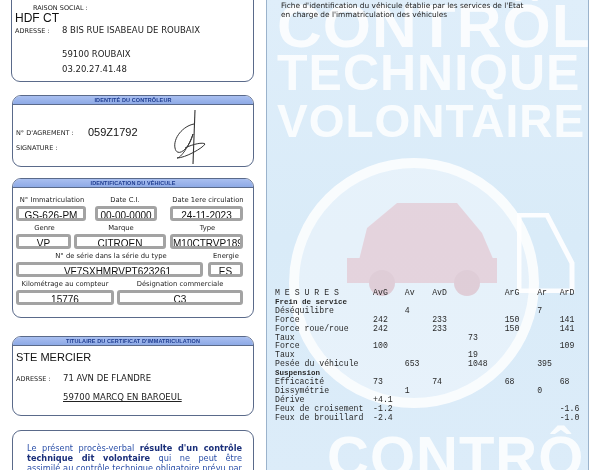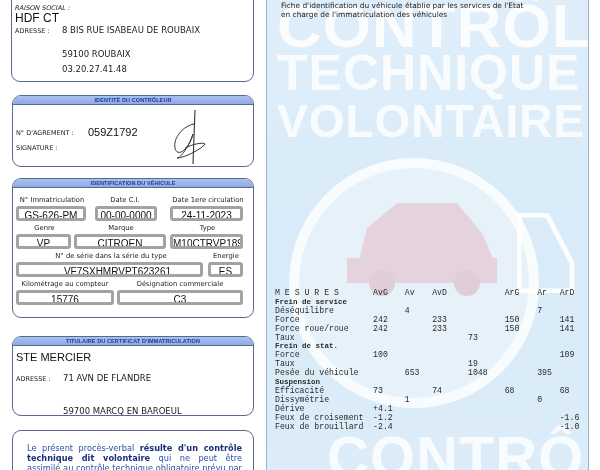--- a/index.html
+++ b/index.html
@@ -122,21 +122,21 @@
   #mesures table { border-collapse: collapse; }
   #mesures td { padding: 0; white-space: nowrap; height: 8.9px; vertical-align: top; }
   #mesures td.name { width: 100px; }
   #mesures td.c { width: 37px; }
   #mesures .sec { font-weight: bold; font-size: 7.5px; }
 </style>
 </head>
 <body>
 
 <div id="c1" class="card">
-  <div class="abs lbl" style="left:3px; top:15px;font-style:italic;">RAISON SOCIAL :</div>
+  <div class="abs lbl" style="left:21px; top:15px;">RAISON SOCIAL :</div>
   <div class="abs big" style="left:3px; top:22px; font-size:12px;">HDF CT</div>
   <div class="abs lbl" style="left:3px; top:38px;">ADRESSE :</div>
   <div class="abs val" style="left:50px; top:36px;">8 BIS RUE ISABEAU DE ROUBAIX</div>
   <div class="abs val" style="left:50px; top:60px;">59100 ROUBAIX</div>
   <div class="abs val" style="left:50px; top:75px;">03.20.27.41.48</div>
 </div>
 
 <div id="c2" class="card">
   <div class="card-head">IDENTITÉ DU CONTRÔLEUR</div>
   <div class="abs lbl" style="left:3px; top:33px;">N° D'AGREMENT :</div>
@@ -174,21 +174,21 @@
   <div class="field-box" style="left:3px; top:111px; width:98px;">15776</div>
   <div class="field-lbl" style="left:104px; top:101px; width:126px;">Désignation commerciale</div>
   <div class="field-box" style="left:104px; top:111px; width:126px;">C3</div>
 </div>
 
 <div id="c4" class="card">
   <div class="card-head">TITULAIRE DU CERTIFICAT D'IMMATRICULATION</div>
   <div class="abs big" style="left:3px; top:14px;">STE MERCIER</div>
   <div class="abs lbl" style="left:3px; top:38px;">ADRESSE :</div>
   <div class="abs val" style="left:50px; top:36px;">71 AVN DE FLANDRE</div>
-  <div class="abs val" style="left:50px; top:69px;text-decoration:underline;">59700 MARCQ EN BAROEUL</div>
+  <div class="abs val" style="left:50px; top:55px;text-decoration:underline;">59700 MARCQ EN BAROEUL</div>
 </div>
 
 <div id="c5" class="card">
   <div class="notice">
     <span>Le présent procès-verbal</span>
     <b>résulte d'un contrôle technique dit volontaire</b>
     <span>qui ne peut être assimilé au contrôle technique obligatoire prévu par le</span>
   </div>
 </div>
 
@@ -270,30 +270,20 @@
             <td class="name" style="width: 100px;">Taux</td>
             <td class="c" style="width: 34px;"></td>
             <td class="c" style="width: 30px;"></td>
             <td class="c" style="width: 40px;"></td>
             <td class="c" style="width: 40px;">73</td>
             <td class="c" style="width: 36px;"></td>
             <td class="c" style="width: 24px;"></td>
             <td class="c" style="width: 30px;"></td>
           </tr>
           <tr>
-            <td class="name sec" style="width: 100px;">Frein de stat.</td>
-            <td class="c" style="width: 34px;"></td>
-            <td class="c" style="width: 30px;"></td>
-            <td class="c" style="width: 40px;"></td>
-            <td class="c" style="width: 40px;"></td>
-            <td class="c" style="width: 36px;"></td>
-            <td class="c" style="width: 24px;"></td>
-            <td class="c" style="width: 30px;"></td>
-          </tr>
-          <tr>
             <td class="name" style="width: 100px;">Force</td>
             <td class="c" style="width: 34px;">100</td>
             <td class="c" style="width: 30px;"></td>
             <td class="c" style="width: 40px;"></td>
             <td class="c" style="width: 40px;"></td>
             <td class="c" style="width: 36px;"></td>
             <td class="c" style="width: 24px;"></td>
             <td class="c" style="width: 30px;">109</td>
           </tr>
           <tr>

